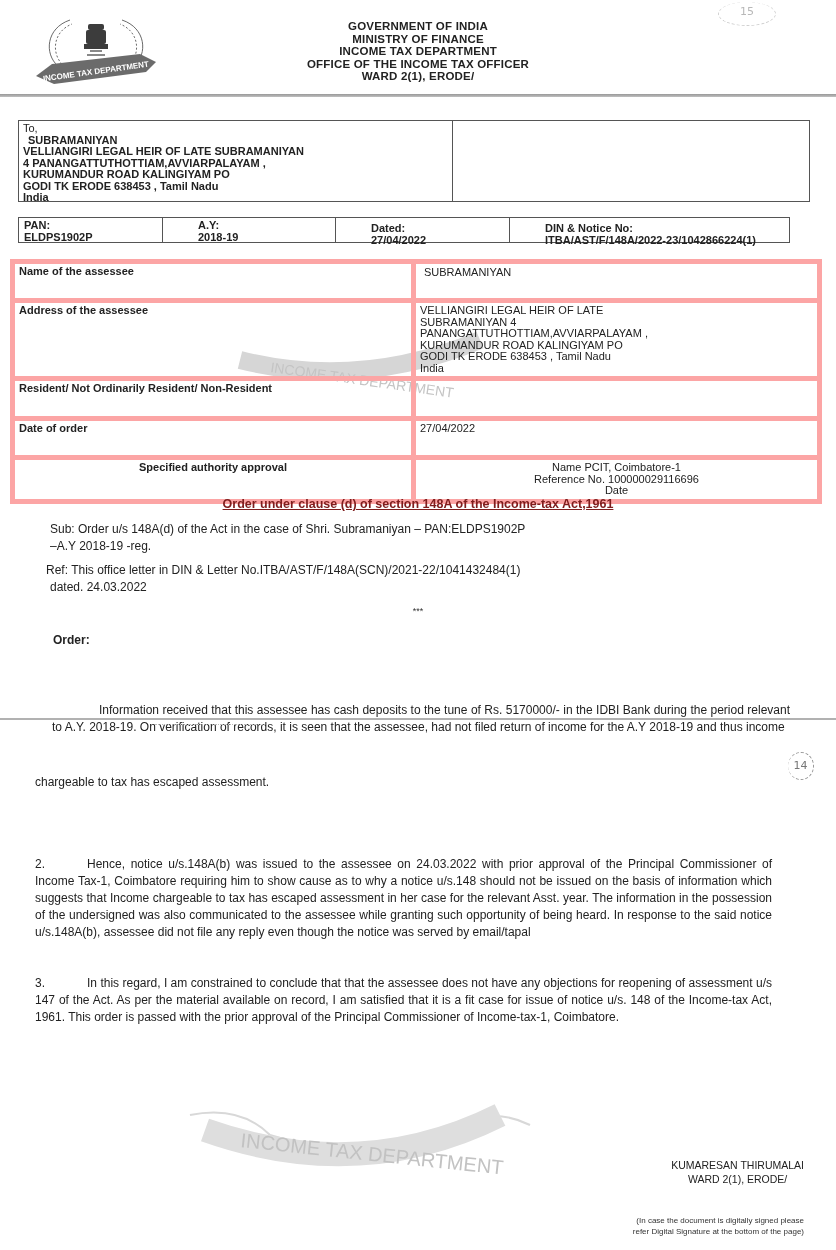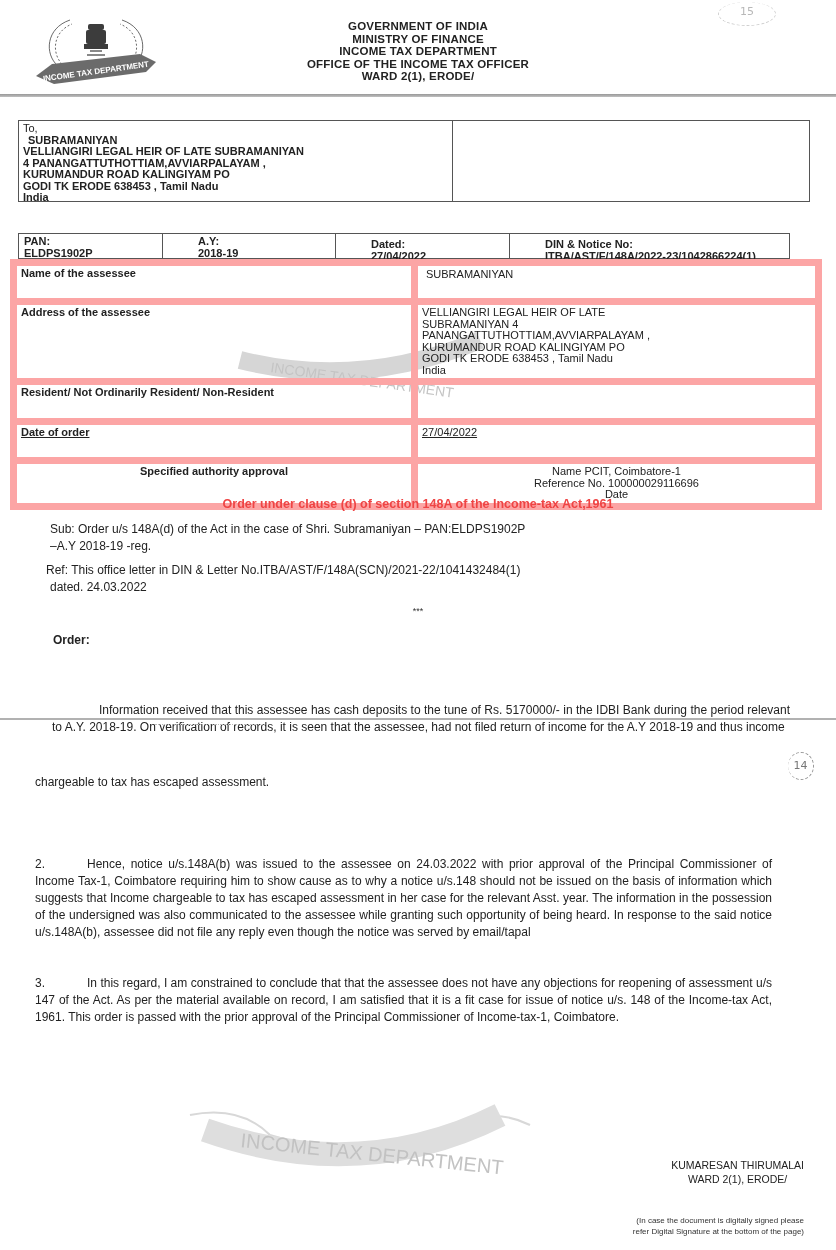--- a/index.html
+++ b/index.html
@@ -23,42 +23,42 @@
   
   .box { border: 1px solid #555; gap: 30px; }
   .addr-box { left: 18px; top: 120px; width: 792px; height: 82px; display: flex; }
   .addr-left { width: 434px; border-right: 1px solid #555; padding: 2px 4px; font-size: 11px; line-height: 11.5px; font-weight: bold; color: #222; }
   .addr-left .to { font-weight: normal; }
   .addr-left .nm { padding-left: 5px; }
   .addr-left .country { font-weight: bold; }
   .addr-right { flex: 1; }
 
   
-  .pan-row { left: 18px; top: 233px; width: 772px; height: 26px; display: flex; font-size: 11px; font-weight: bold; line-height: 11.5px; color: #222; }
+  .pan-row { left: 18px; top: 217px; width: 772px; height: 26px; display: flex; font-size: 11px; font-weight: bold; line-height: 11.5px; color: #222; }
   .pan-row .cell { border-right: 1px solid #555; padding: 2px 5px; }
   .pan-row .cell:last-child { border-right: none; }
   .pan-row .c1 { width: 144px; }
   .pan-row .c2 { width: 143px; }
   .pan-row .c3 { width: 144px; padding-top: 5px; }
   .pan-row .c4 { flex: 1; padding-top: 5px; }
 
   
   .details { left: 10px; top: 259px; width: 812px; border-collapse: collapse; font-size: 11px; color: #222; }
-  .details td { border: 7px solid #fca5a5; vertical-align: top; padding: 2px 4px; line-height: 11.5px; }
+  .details td { border: 5px solid #fca5a5; vertical-align: top; padding: 2px 4px; line-height: 11.5px; }
   .details td.lbl { width: 401px; font-weight: bold; }
   .details td.val { font-weight: normal; }
   .details tr.r1 td { height: 39px; }
   .details tr.r2 td { height: 74px; }
   .details tr.r3 td { height: 40px; }
-  .details tr.r4 td { height: 39px; text-decoration: underline; }
+  .details tr.r4 td { height: 39px; }
   .details tr.r5 td { height: 40px; text-align: center; }
   .details tr.r1 td.val { padding-left: 8px; padding-top: 3px; }
 
   
-  .order-title { left: 0; top: 497px; width: 836px; text-align: center; font-weight: bold; font-size: 12.5px; color: #ef4444; }
+  .order-title { left: 0; top: 497px; width: 836px; text-align: center; font-weight: bold; font-size: 12.5px; text-decoration: underline; color: #7f1d1d; }
 
   .body-text { font-family: "Liberation Sans", sans-serif; font-size: 12px; line-height: 17px; color: #222; }
   .sub { left: 50px; top: 521px; width: 740px; }
   .ref { left: 46px; top: 562px; width: 740px; }
   .ref .ind, .sub .ind { padding-left: 4px; }
   .stars { left: 0; top: 606px; width: 836px; text-align: center; font-size: 9px; color: #333; }
   .order-label { left: 53px; top: 633px; font-weight: bold; font-size: 12px; color: #222; }
 
   .para { text-align: justify; margin-top: 48px; }
   .para1 { left: 52px; top: 654px; width: 738px; }

